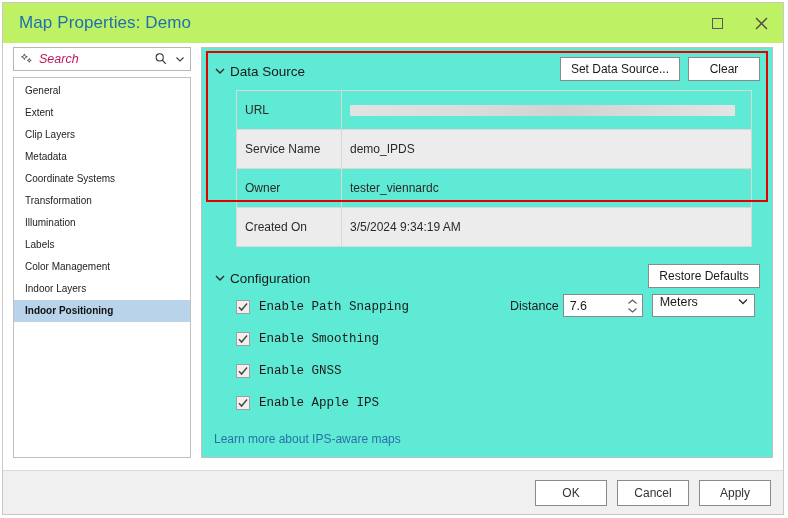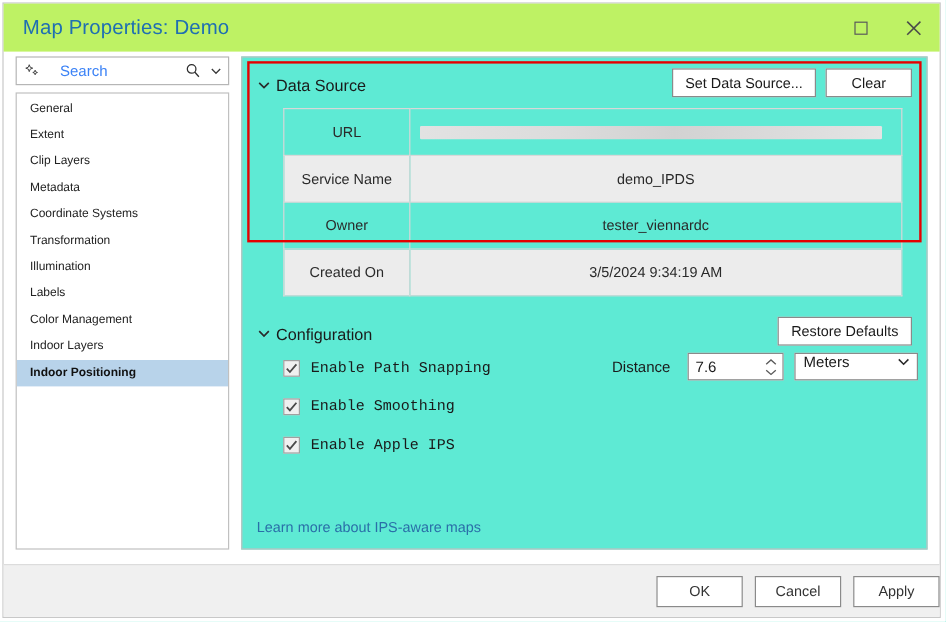--- a/index.html
+++ b/index.html
@@ -84,23 +84,24 @@
     border: 1px solid #b6b6b6;
     background: #fff;
     display: flex;
     align-items: center;
     padding: 0 4px 0 6px;
     box-sizing: border-box;
     margin-bottom: 6px;
   }
   .search-placeholder {
     flex: 1 1 auto;
+    font-style: italic;
     font-size: 12.5px;
-    color: #3b82f6;
-    margin-left: 16px;
+    color: #be185d;
+    margin-left: 5px;
   }
   .sparkle-icon { width: 14px; height: 14px; flex: 0 0 14px; }
   .magnifier-icon { width: 14px; height: 14px; flex: 0 0 14px; margin-right: 6px; }
   .chev-icon { width: 12px; height: 12px; flex: 0 0 12px; }
 
   .nav-list {
     flex: 1 1 auto;
     border: 1px solid #c0c0c0;
     background: #fff;
     overflow: hidden;
@@ -206,21 +207,20 @@
   }
   .ds-table tr { height: 25px; }
   .ds-table td {
     border: 1px solid #d8d8d8;
     font-size: 12px;
     padding: 12px 8px;
     color: #2a2a2a;
     vertical-align: middle;
     overflow: hidden;
     white-space: nowrap;
-    text-align: center;
   }
   .ds-key { width: 88px; }
   .ds-row-alt td { background: #ececec; }
   .redacted {
     height: 11px;
     background: linear-gradient(90deg,#e2e2e2 0%,#dcdcdc 30%,#d2d2d2 55%,#dadada 75%,#e4e4e4 100%);
     width: 98%;
     border-radius: 1px;
     filter: blur(0.4px);
   }
@@ -247,21 +247,21 @@
   .checkbox svg { position: absolute; left: 0; top: 0; }
   .check-label { font-size: 12.5px; color: #1a1a1a; }
 
   .distance-group {
     position: absolute;
     left: 296px;
     top: 27px;
     display: flex;
     align-items: center;
   }
-  .distance-label { font-size: 12.5px; color: #1a1a1a; margin-right: 14px; }
+  .distance-label { font-size: 12.5px; color: #1a1a1a; margin-right: 4px; }
   .spinner {
     width: 80px; height: 23px;
     border: 1px solid #8a8a8a;
     background: #fff;
     display: flex;
     align-items: center;
     box-sizing: border-box;
     cursor: text;
   }
   .spinner-val {
@@ -308,21 +308,21 @@
 
   
   .footer {
     flex: 0 0 43px;
     height: 43px;
     background: #f0f0f0;
     border-top: 1px solid #dcdcdc;
     display: flex;
     align-items: center;
     justify-content: flex-end;
-    padding-right: 0;
+    padding-right: 12px;
     gap: 10px;
   }
   .footer .btn {
     min-width: 72px;
     height: 26px;
     line-height: 24px;
     color: #333;
   }
 </style>
 </head>
@@ -444,20 +444,28 @@
                   </svg>
                 </span>
                 <span class="check-label">Enable Smoothing</span>
               </div>
               <div class="check-row">
                 <span class="checkbox">
                   <svg width="12" height="12" viewBox="0 0 12 12">
                     <polyline points="2,6.2 4.6,9 10,2.6" fill="none" stroke="#4a4a4a" stroke-width="1.5"></polyline>
                   </svg>
                 </span>
+                <span class="check-label">Enable GNSS</span>
+              </div>
+              <div class="check-row">
+                <span class="checkbox">
+                  <svg width="12" height="12" viewBox="0 0 12 12">
+                    <polyline points="2,6.2 4.6,9 10,2.6" fill="none" stroke="#4a4a4a" stroke-width="1.5"></polyline>
+                  </svg>
+                </span>
                 <span class="check-label">Enable Apple IPS</span>
               </div>
             </div>
 
           <div class="distance-group">
             <span class="distance-label">Distance</span>
             <div class="spinner">
               <span class="spinner-val">7.6</span>
               <span class="spin-arrows">
                 <svg width="11" height="6" viewBox="0 0 11 6">

